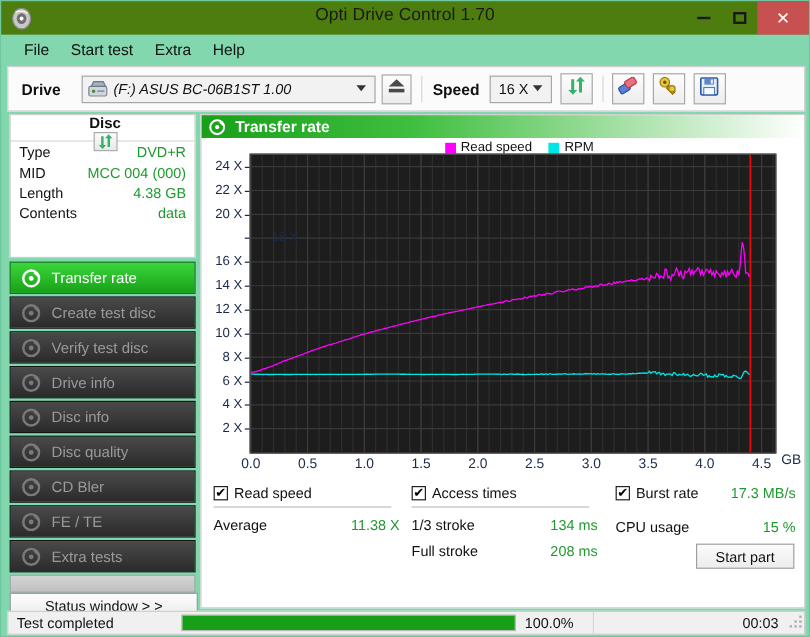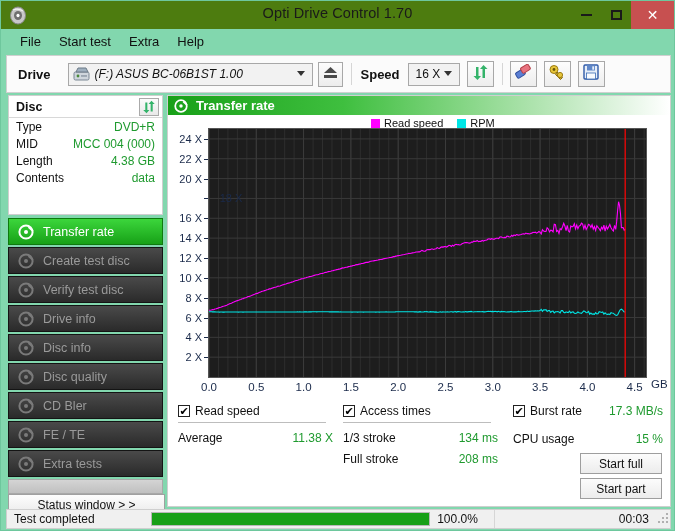--- a/index.html
+++ b/index.html
@@ -110,20 +110,21 @@
 
   
   .disc-panel {
     position: absolute; left: 7px; top: 94px; width: 155px; height: 120px;
     background: #ffffff; border: 1px solid #cfcfcf;
   }
   .disc-head {
     height: 22px; border-bottom: 1px solid #d8d8d8;
     display: flex; align-items: center; justify-content: space-between;
     padding: 0 3px 0 7px;
+    flex-direction: column;
   }
   .disc-head-title { font-size: 12.5px; font-weight: bold; color: #111; }
   .refresh-btn {
     width: 20px; height: 18px;
     background: linear-gradient(#fbfbfb,#e9e9e9);
     border: 1px solid #aaa;
     display:flex;align-items:center;justify-content:center;
     cursor: default;
   }
   .disc-row {
@@ -613,21 +614,21 @@
           <div style="position:absolute;left:0;top:182.6px;width:34px;text-align:right;transform:translateY(-50%);font-size:11px;color:#1a2a4a;">8 X</div>
           <div style="position:absolute;left:36px;top:182.6px;width:4px;height:1px;background:#1a2a4a;"></div>
           <div style="position:absolute;left:0;top:162.8px;width:34px;text-align:right;transform:translateY(-50%);font-size:11px;color:#1a2a4a;">10 X</div>
           <div style="position:absolute;left:36px;top:162.8px;width:4px;height:1px;background:#1a2a4a;"></div>
           <div style="position:absolute;left:0;top:143.0px;width:34px;text-align:right;transform:translateY(-50%);font-size:11px;color:#1a2a4a;">12 X</div>
           <div style="position:absolute;left:36px;top:143.0px;width:4px;height:1px;background:#1a2a4a;"></div>
           <div style="position:absolute;left:0;top:123.1px;width:34px;text-align:right;transform:translateY(-50%);font-size:11px;color:#1a2a4a;">14 X</div>
           <div style="position:absolute;left:36px;top:123.1px;width:4px;height:1px;background:#1a2a4a;"></div>
           <div style="position:absolute;left:0;top:103.3px;width:34px;text-align:right;transform:translateY(-50%);font-size:11px;color:#1a2a4a;">16 X</div>
           <div style="position:absolute;left:36px;top:103.3px;width:4px;height:1px;background:#1a2a4a;"></div>
-          <div style="position:absolute;left:0;top:83.4px;width:34px;text-align:center;transform:translateY(-50%);font-size:11px;color:#1a2a4a;margin-left:46px;">18 X</div>
+          <div style="position:absolute;left:12px;top:83.4px;width:34px;text-align:left;transform:translateY(-50%);font-size:11px;color:#1a2a4a;margin-left:46px;">18 X</div>
           <div style="position:absolute;left:36px;top:83.4px;width:4px;height:1px;background:#1a2a4a;"></div>
           <div style="position:absolute;left:0;top:63.6px;width:34px;text-align:right;transform:translateY(-50%);font-size:11px;color:#1a2a4a;">20 X</div>
           <div style="position:absolute;left:36px;top:63.6px;width:4px;height:1px;background:#1a2a4a;"></div>
           <div style="position:absolute;left:0;top:43.8px;width:34px;text-align:right;transform:translateY(-50%);font-size:11px;color:#1a2a4a;">22 X</div>
           <div style="position:absolute;left:36px;top:43.8px;width:4px;height:1px;background:#1a2a4a;"></div>
           <div style="position:absolute;left:0;top:23.9px;width:34px;text-align:right;transform:translateY(-50%);font-size:11px;color:#1a2a4a;">24 X</div>
           <div style="position:absolute;left:36px;top:23.9px;width:4px;height:1px;background:#1a2a4a;"></div>
           <div style="position:absolute;left:41.0px;top:266px;transform:translateX(-50%);font-size:11.5px;color:#1a2a4a;white-space:nowrap;">0.0</div>
           <div style="position:absolute;left:88.3px;top:266px;transform:translateX(-50%);font-size:11.5px;color:#1a2a4a;white-space:nowrap;">0.5</div>
           <div style="position:absolute;left:135.6px;top:266px;transform:translateX(-50%);font-size:11.5px;color:#1a2a4a;white-space:nowrap;">1.0</div>
@@ -676,21 +677,20 @@
           <span class="chkrow">
             <span class="chk">✔</span>
             <span class="chk-lbl">Burst rate</span>
           </span>
           <span class="v">17.3 MB/s</span>
         </div>
         <div class="datarow" style="margin-top:10px;">
           <span class="k">CPU usage</span>
           <span class="v">15 %</span>
         </div>
-        <div class="startbtn">Start full</div>
         <div class="startbtn">Start part</div>
       </div>
     </div>
   </div>
 
   <div class="statusbar">
     <div class="sb-text">Test completed</div>
     <div class="sb-progress">
       <div class="fill" id="pbfill" style="width: 100%;"></div>
     </div>

